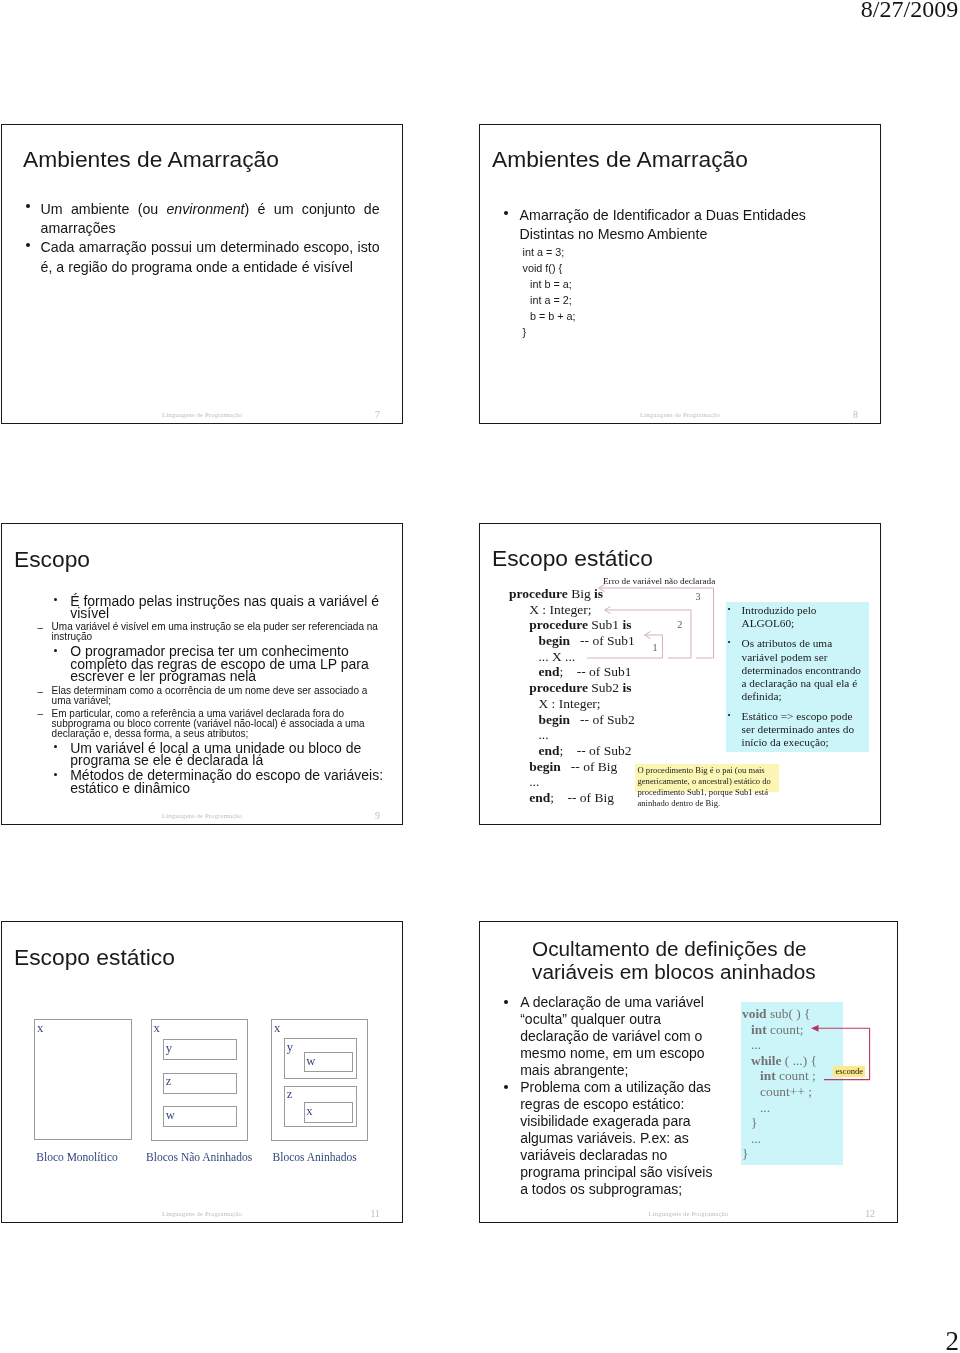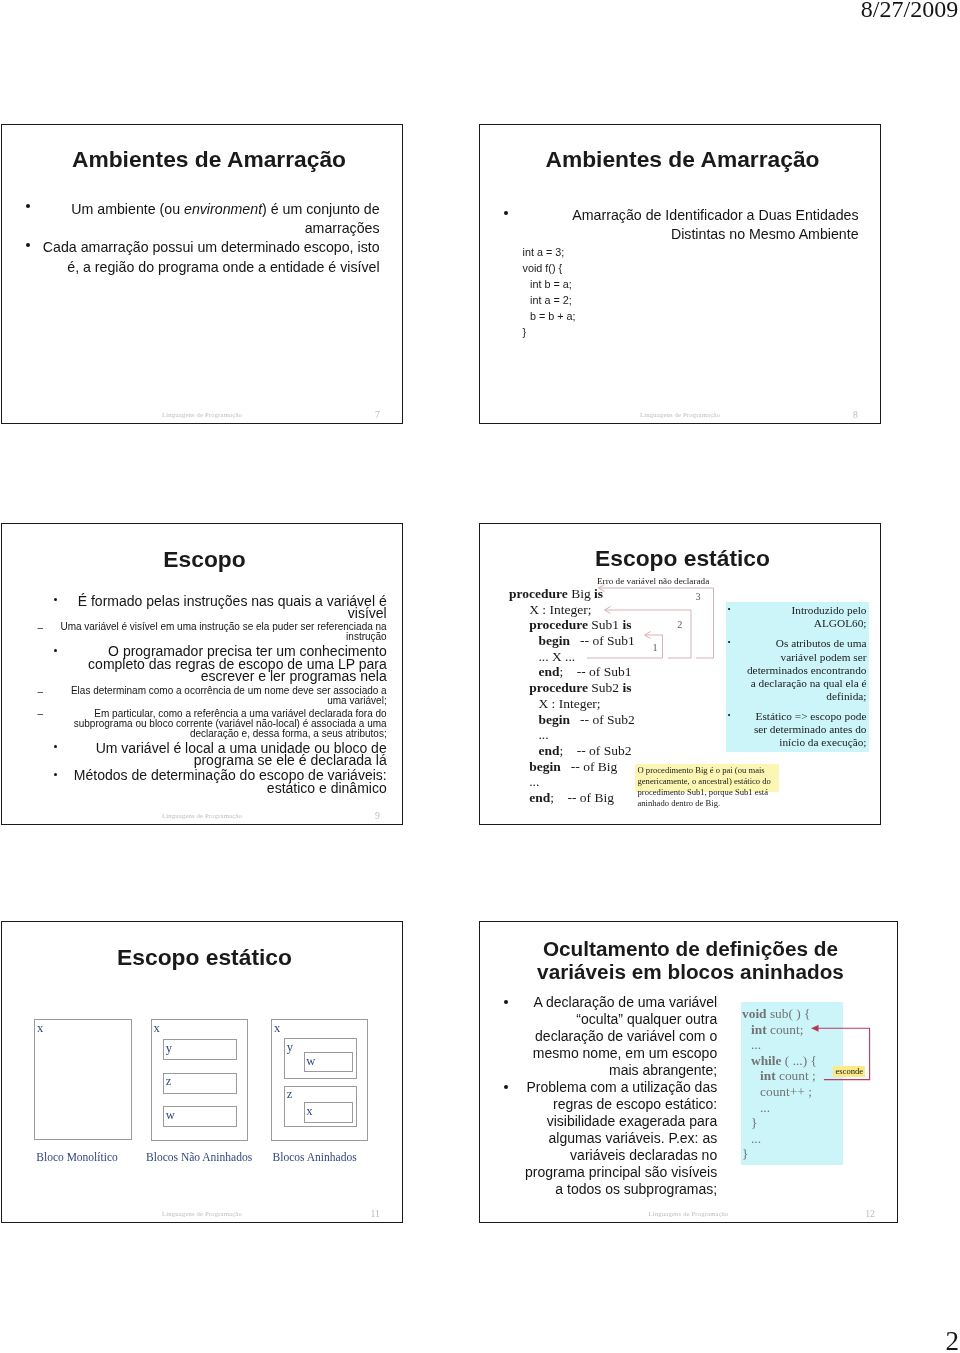--- a/index.html
+++ b/index.html
@@ -11,25 +11,25 @@
   .pg-num{position:absolute;right:1.0px;bottom:-3.5px;font-family:"Liberation Serif",serif;font-size:27px;color:#151515;}
 
   .slide{position:absolute;border:1.7px solid #1a1a1a;background:#fff;overflow:hidden;box-sizing:border-box;}
   .s1{left:1px;top:124px;width:402px;height:300px;}
   .s2{left:479px;top:124px;width:402px;height:300px;}
   .s3{left:1px;top:523px;width:402px;height:302px;}
   .s4{left:479px;top:523px;width:402px;height:302px;}
   .s5{left:1px;top:921px;width:402px;height:302px;}
   .s6{left:479px;top:921px;width:419px;height:302px;}
 
-  .s-title{position:absolute;left:12px;right:7px;text-align:center;font-size:22.8px;color:#1a1a1a;font-weight:700;line-height:1.18;}
+  .s-title{position:absolute;left:12px;right:7px;font-size:22.8px;color:#1a1a1a;font-weight:400;line-height:1.18;}
   .footer{position:absolute;left:0;right:0;text-align:center;font-family:"Liberation Serif",serif;font-size:6.7px;color:#bfbbbb;letter-spacing:0.15px;}
   .snum{position:absolute;font-family:"Liberation Serif",serif;font-size:9.8px;color:#bfbbbb;}
 
-  ul.b{list-style:none;margin:0;padding:0;text-align:right;}
+  ul.b{list-style:none;margin:0;padding:0;}
   li.b1{position:relative;padding-left:19px;margin-bottom:1px;}
   li.b1::before{content:"\2022";position:absolute;left:4px;top:-1px;font-size:14px;color:#222;}
   li.b2{position:relative;padding-left:17px;}
   li.b2::before{content:"\2013";position:absolute;left:0px;top:0px;color:#222;}
 
   
   .t1{top:21.1px;left:21px;right:7px;}
   .body1{position:absolute;left:38.6px;top:74.5px;width:339px;font-size:14.2px;line-height:19.45px;text-align:justify;}
   .body1 li.b1{margin-bottom:0px;padding-left:0px;}
   .body1 li.b1::before{content:"";left:-14.5px;top:4.7px;width:4px;height:4px;border-radius:50%;background:#151515;}
@@ -62,21 +62,21 @@
   .ada-code .ln b{font-weight:bold;}
   .ada-code .in0{padding-left:0px;}
   .ada-code .in1{padding-left:20.2px;}
   .ada-code .in2{padding-left:29.4px;}
   .cyanbox{position:absolute;left:245.5px;top:77.5px;width:143px;height:150px;background:#ccf5fa;}
   .cyanlist{position:absolute;left:-2px;top:2.5px;width:143px;font-family:"Liberation Serif",serif;font-size:11.3px;line-height:13.1px;color:#1a1a1a;}
   li.cb{position:relative;padding-left:18px;margin-bottom:7.3px;}
   li.cb::before{content:"\2022";position:absolute;left:4px;top:-1px;font-size:9px;}
   .yellowbox{position:absolute;left:154.5px;top:240px;width:144px;height:28px;background:#fbf6b3;font-family:"Liberation Serif",serif;font-size:8.6px;line-height:10.9px;color:#1a1a1a;box-sizing:border-box;padding:1px 2px 0 3px;}
   .arrows4{position:absolute;left:0;top:0;pointer-events:none;}
-  .ann4{position:absolute;left:117px;top:52px;font-family:"Liberation Serif",serif;font-size:9.2px;color:#1a1a1a;white-space:nowrap;}
+  .ann4{position:absolute;left:123px;top:52px;font-family:"Liberation Serif",serif;font-size:9.2px;color:#1a1a1a;white-space:nowrap;}
   .alab{position:absolute;font-family:"Liberation Serif",serif;font-size:10.2px;color:#5a5a62;}
   .a1{left:172.5px;top:118px;}
   .a2{left:197.3px;top:95px;}
   .a3{left:215.5px;top:67px;}
   
   .t5{top:21.8px;}
   .blk{position:absolute;border:1px solid #9b9b9b;box-sizing:border-box;}
   .vl{position:absolute;font-family:"Liberation Serif",serif;font-size:12.6px;color:#31477e;left:1.5px;top:0.8px;}
   .dlab{position:absolute;font-family:"Liberation Serif",serif;font-size:11.5px;color:#31477e;white-space:nowrap;}
   .outer1{left:32.4px;top:97px;width:97.2px;height:121.4px;}

